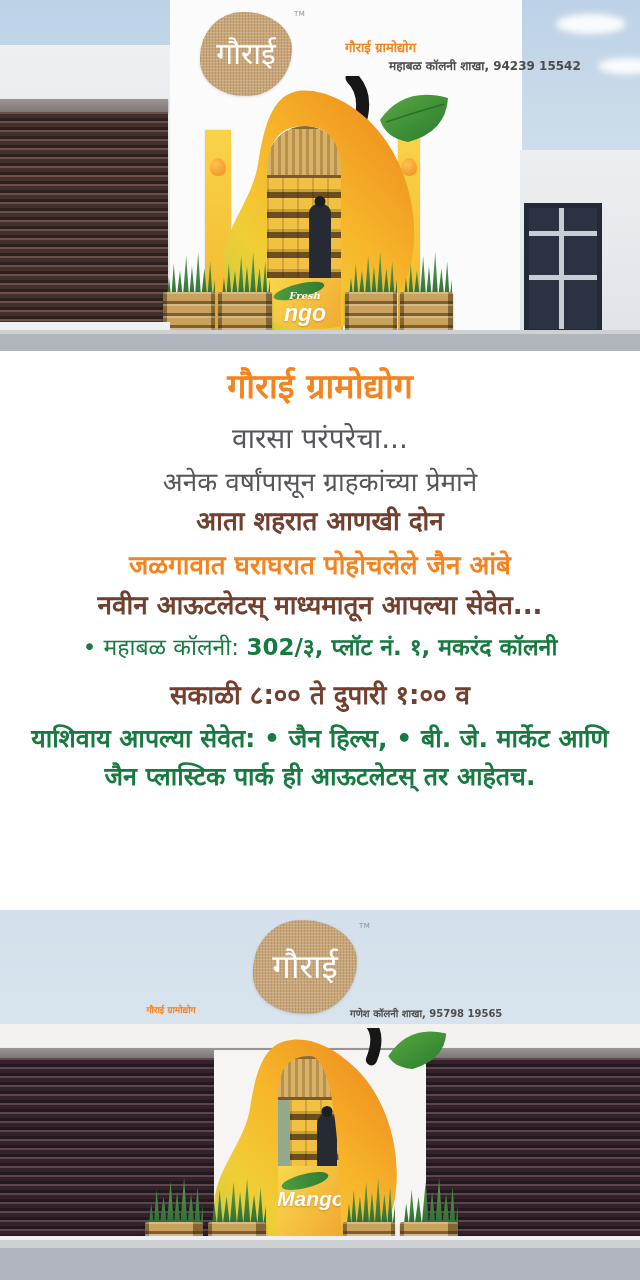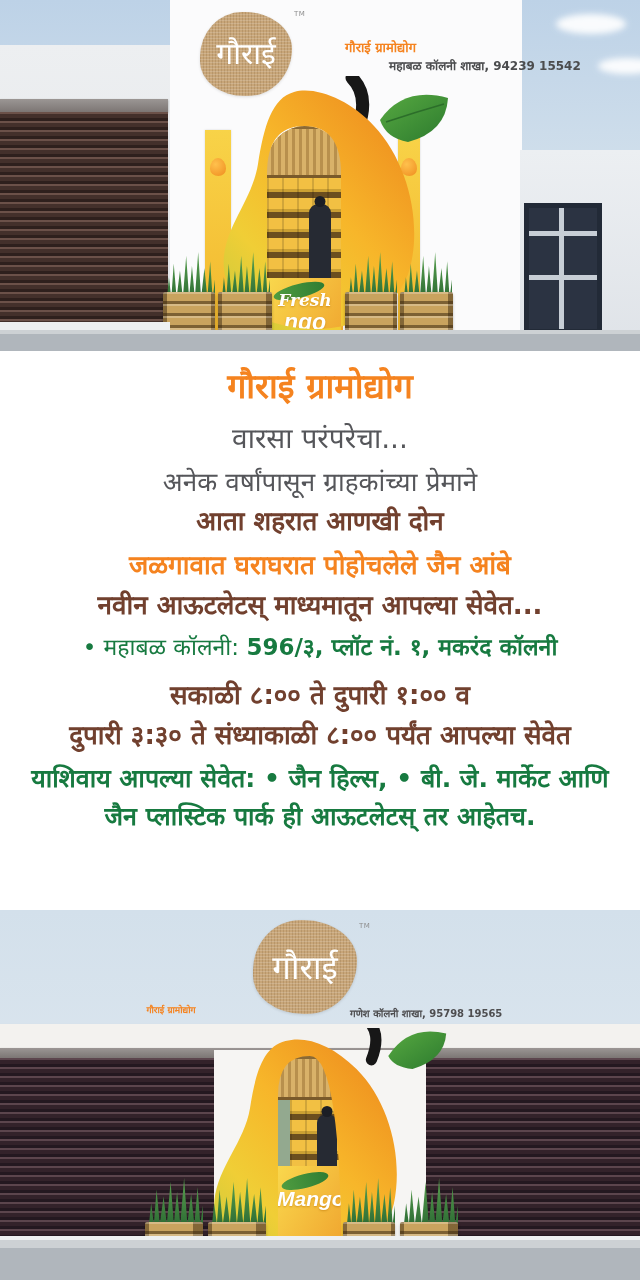--- a/index.html
+++ b/index.html
@@ -31,42 +31,42 @@
         background-image:linear-gradient(#c7ced6,#c7ced6),linear-gradient(#c7ced6,#c7ced6),linear-gradient(#c7ced6,#c7ced6);
         background-size:100% 5px,100% 5px,5px 100%;background-position:0 20%,0 58%,47% 0;background-repeat:no-repeat;}
 
   
   .logo{position:absolute;display:flex;align-items:center;justify-content:center;
         background-color:#c8a679;
         background-image:repeating-linear-gradient(0deg,rgba(255,255,255,.16) 0 1px,rgba(0,0,0,0) 1px 3px),
                          repeating-linear-gradient(90deg,rgba(118,84,44,.20) 0 1px,rgba(0,0,0,0) 1px 3px);
         border-radius:47% 53% 50% 50% / 55% 45% 58% 42%;
         box-shadow:0 1px 3px rgba(0,0,0,.12);}
-  .logo-text{color:#ffffff;font-family:Liberation Sans, sans-serif;font-size:30px;line-height:1;text-align:center;}
+  .logo-text{color:#ffffff;font-family:Liberation Serif, serif;font-size:30px;line-height:1;text-align:center;}
   .tm{position:absolute;font-size:7px;color:#8d8d8d;letter-spacing:.5px;}
 
   .hdr-name{position:absolute;color:#f5831f;font-weight:bold;font-size:13px;}
   .hdr-branch{position:absolute;color:#4b4c4e;font-weight:bold;font-size:12px;margin-left:44px;}
 
   
   .interior{position:absolute;overflow:hidden;background:#caa45a;}
   .bamboo{position:absolute;left:0;top:0;width:100%;
           background:repeating-linear-gradient(90deg,#d9b269 0 4px,#b8904d 4px 7px);
           box-shadow:inset 0 -3px 0 #7a5a2a, inset 0 3px 0 #8a6a36;}
   .shelves{position:absolute;left:0;width:100%;
            background-image:repeating-linear-gradient(90deg,rgba(0,0,0,.14) 0 2px,rgba(0,0,0,0) 2px 15px),
                             repeating-linear-gradient(180deg,#f2c043 0 11px,#cba033 11px 14px,#6b4e1f 14px 20px);}
   .person{position:absolute;background:#262a33;border-radius:9px 9px 0 0;}
   .person::before{content:"";position:absolute;left:50%;top:-8px;transform:translateX(-50%);
                   width:11px;height:11px;border-radius:50%;background:#1b1e25;}
   .sign-panel{position:absolute;left:0;width:100%;background:linear-gradient(120deg,#f9d84d,#f0a52f);
               text-align:center;overflow:hidden;}
   .leaf-swash{position:absolute;background:linear-gradient(90deg,#4f9c40,#2f7d33);border-radius:50%;transform:rotate(-14deg);}
   .sign-fresh{position:relative;margin-top:12px;color:#fff;font-family:"DejaVu Serif","Liberation Serif",serif;
-              font-style:italic;font-weight:bold;font-size:17px;text-shadow:0 1px 2px rgba(180,110,0,.5);}
+              font-style:italic;font-weight:bold;font-size:10px;text-shadow:0 1px 2px rgba(180,110,0,.5);}
   .sign-mango{position:relative;color:#fff;font-family:Liberation Sans, sans-serif;
               font-style:italic;font-weight:bold;font-size:23px;line-height:1.05;text-shadow:0 1px 2px rgba(180,110,0,.5);}
   .side-sign{position:absolute;background:linear-gradient(180deg,#f8d348,#f3b62c);box-shadow:0 0 2px rgba(0,0,0,.15);}
   .side-sign::after{content:"";position:absolute;left:50%;top:28px;transform:translateX(-50%);
                     width:16px;height:18px;border-radius:50% 50% 48% 52%/60% 60% 40% 40%;
                     background:radial-gradient(circle at 35% 35%,#ffc14d,#ef8c1e);}
   .sage{position:absolute;background:#93a98f;}
 
   
   .plant{position:absolute;height:46px;background:linear-gradient(180deg,#5aa250,#2f6e35);
@@ -169,23 +169,22 @@
     <div class="sidewalk" style="top:330px;height:21px;"></div>
   </section>
 
   <section class="content">
     <p class="title mt12">गौराई ग्रामोद्योग</p>
     <p class="fs21 c-gray mt10">वारसा परंपरेचा...</p>
     <p class="fs26 c-gray mt6">अनेक वर्षांपासून ग्राहकांच्या प्रेमाने</p>
     <p class="fs26 c-brown mt4">आता शहरात आणखी दोन</p>
     <p class="fs26 c-orange mt8">जळगावात घराघरात पोहोचलेले जैन आंबे</p>
     <p class="fs26 c-brown mt4">नवीन आऊटलेटस् माध्यमातून आपल्या सेवेत...</p>
-    <p class="fs23 c-green mt8"><span class="semi">• महाबळ कॉलनी: </span><span class="bold">596/३, प्लॉट नं. १, मकरंद कॉलनी</span></p>
+    <p class="fs23 c-green mt8"><span class="semi">• महाबळ कॉलनी: </span><span class="bold">302/३, प्लॉट नं. १, मकरंद कॉलनी</span></p>
     <p class="fs26 c-brown mt14">सकाळी ८:०० ते दुपारी १:०० व</p>
-    <p class="fs26 c-brown mt4">दुपारी ३:३० ते संध्याकाळी ८:०० पर्यंत आपल्या सेवेत</p>
     <p class="fs25 c-green bold mt8">याशिवाय आपल्या सेवेत: • जैन हिल्स, • बी. जे. मार्केट आणि</p>
     <p class="fs25 c-green bold mt4">जैन प्लास्टिक पार्क ही आऊटलेटस् तर आहेतच.</p>
   </section>
 
   <section class="scene scene-bottom">
     <div class="sky2"></div>
 
     <div class="logo" style="left:253px;top:10px;width:104px;height:94px;">
       <span class="logo-text" style="font-size:33px;">गौराई</span>
     </div>

